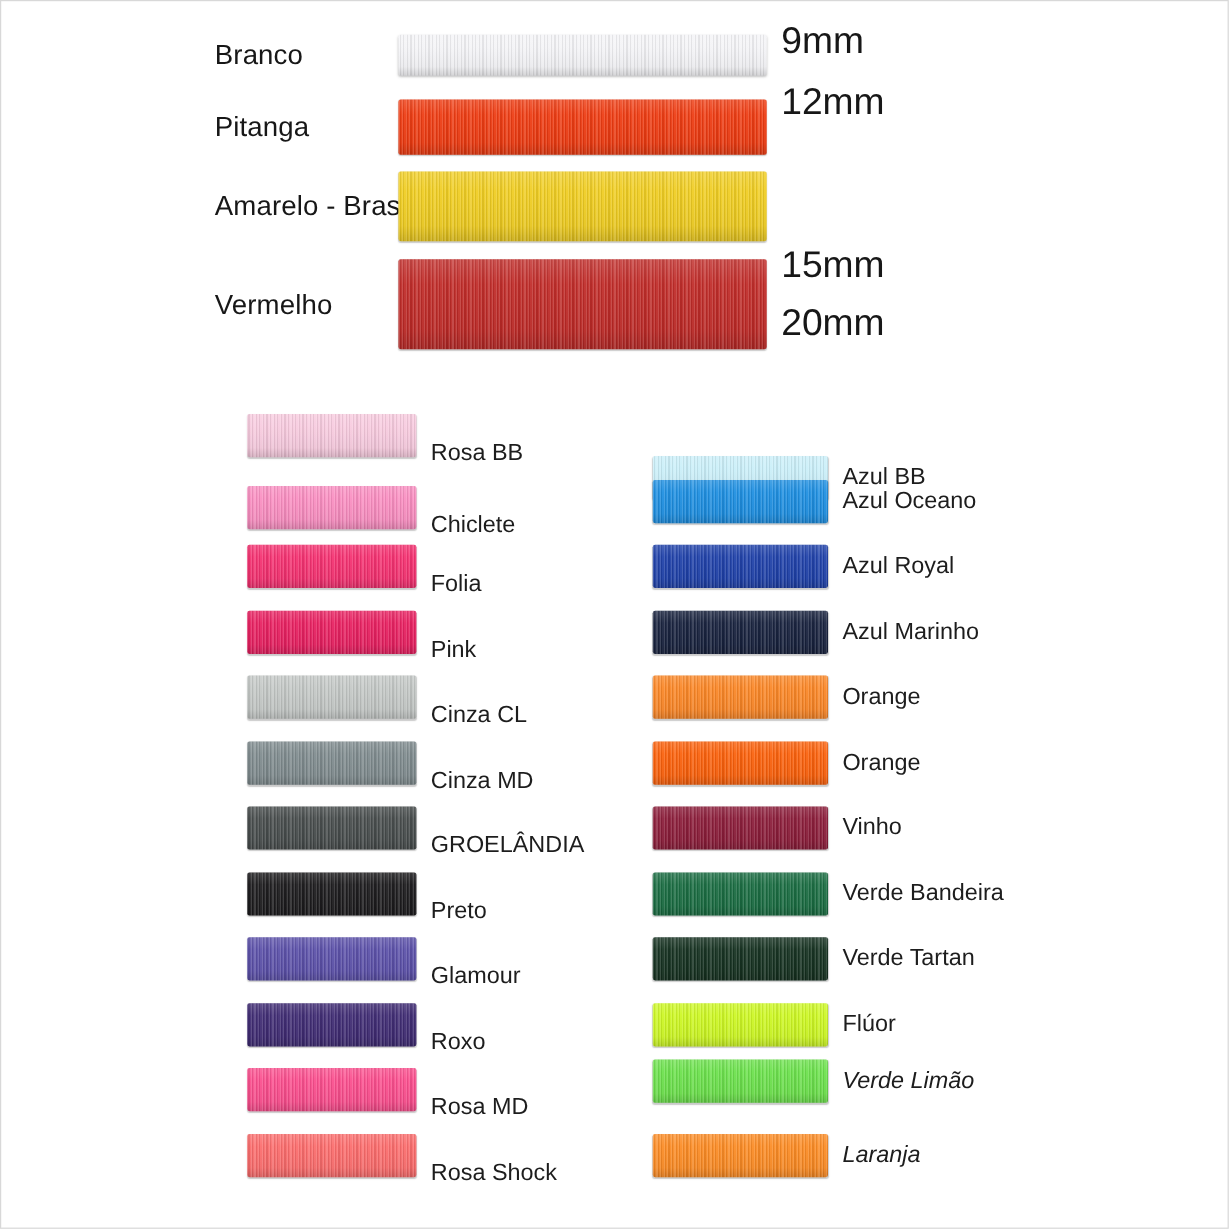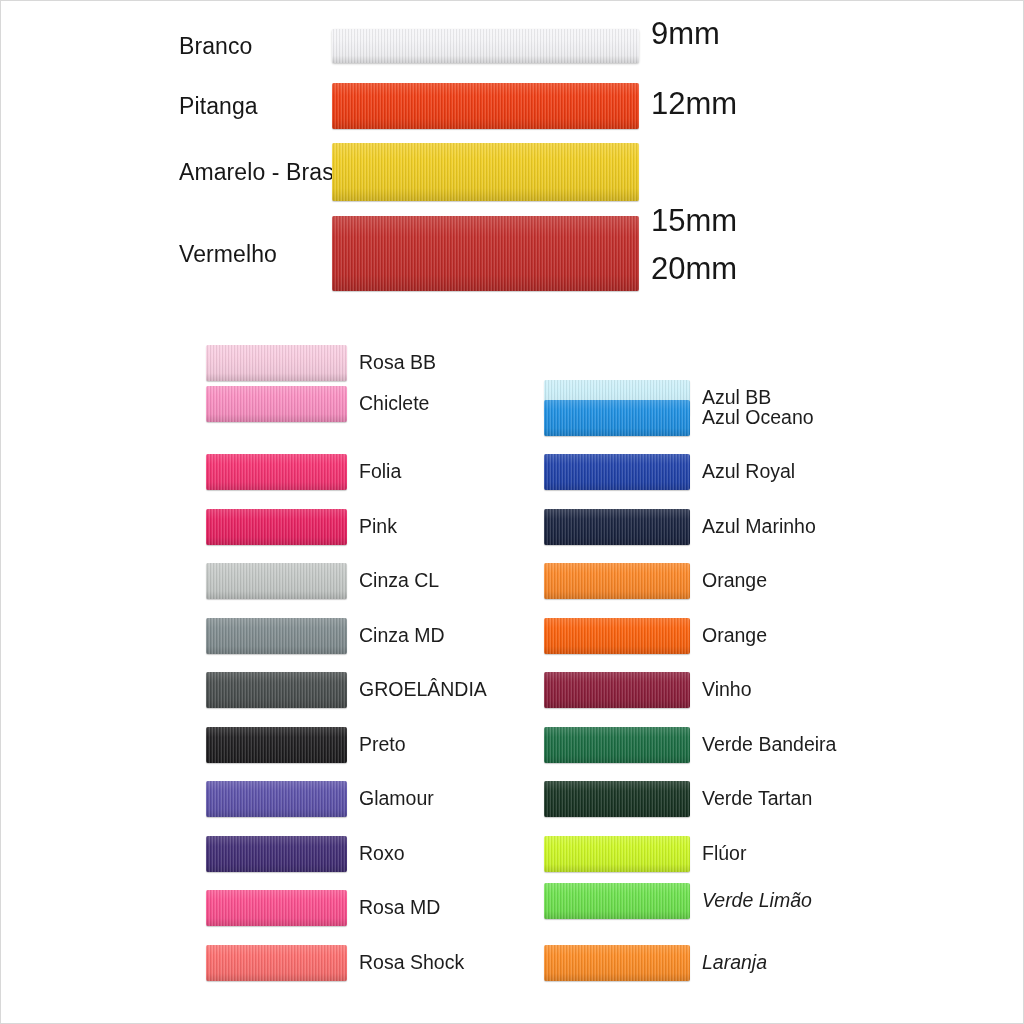--- a/index.html
+++ b/index.html
@@ -100,21 +100,21 @@
 
   .grid-label {
     position: absolute;
     top: 18px;
     font-size: 19.5px;
     color: #1d1d1d;
     white-space: nowrap;
     transform: translateY(-50%);
     line-height: 1;
   }
-  .grid-col.left  .grid-label { left: 153px; }
+  .grid-col.left  .grid-label { left: 153px; margin-top: 15px; }
   .grid-col.right .grid-label { left: 158px; }
 
   
   .ribbed::after {
     content: "";
     position: absolute;
     inset: 0;
     border-radius: 2px;
     background-image: repeating-linear-gradient(
       to right,
@@ -150,41 +150,41 @@
 
   <div class="size-section" id="size-section">
       <div class="size-row" style="top: 0px;">
         <div class="size-name" style="top: 45px;">Branco</div>
         <div class="size-swatch ribbed shade" style="top: 28px; height: 34px; background: rgb(244, 244, 247); box-shadow: rgba(120, 120, 120, 0.45) 0px 1px 2px;"></div>
         <div class="size-mm" style="top: 33px;">9mm</div>
       </div>
       <div class="size-row" style="top: 0px;">
         <div class="size-name" style="top: 105px;">Pitanga</div>
         <div class="size-swatch ribbed shade" style="top: 82px; height: 46px; background: rgb(238, 58, 16);"></div>
-        <div class="size-mm" style="top: 103px;">12mm</div>
+        <div class="size-mm" style="top: 84px;">12mm</div>
       </div>
       <div class="size-row" style="top: 0px;">
         <div class="size-name" style="top: 171px;">Amarelo - Brasil</div>
         <div class="size-swatch ribbed shade" style="top: 142px; height: 58px; background: rgb(240, 205, 32);"></div>
         <div class="size-mm" style="top: 191px; margin-top: 29px;">15mm</div>
       </div>
       <div class="size-row" style="top: 0px;">
         <div class="size-name" style="top: 252.5px;">Vermelho</div>
         <div class="size-swatch ribbed shade" style="top: 215px; height: 75px; background: rgb(192, 42, 39);"></div>
         <div class="size-mm" style="top: 267.5px;">20mm</div>
       </div>
     </div>
 
   <div class="grid-section">
     <div class="grid-col left" id="col-left">
         <div class="grid-row" style="top: 14px; width: 400px;">
           <div class="grid-swatch ribbed shade" style="background: rgb(248, 203, 223);"></div>
           <div class="grid-label">Rosa BB</div>
         </div>
-        <div class="grid-row" style="top: 55px; width: 444px;">
+        <div class="grid-row" style="top: 74px; width: 444px;">
           <div class="grid-swatch ribbed shade" style="background: rgb(250, 142, 193);"></div>
           <div class="grid-label">Chiclete</div>
         </div>
         <div class="grid-row" style="top: 123px; width: 400px;">
           <div class="grid-swatch ribbed shade" style="background: rgb(245, 48, 112);"></div>
           <div class="grid-label">Folia</div>
         </div>
         <div class="grid-row" style="top: 177.5px; width: 400px;">
           <div class="grid-swatch ribbed shade" style="background: rgb(232, 31, 96);"></div>
           <div class="grid-label">Pink</div>

